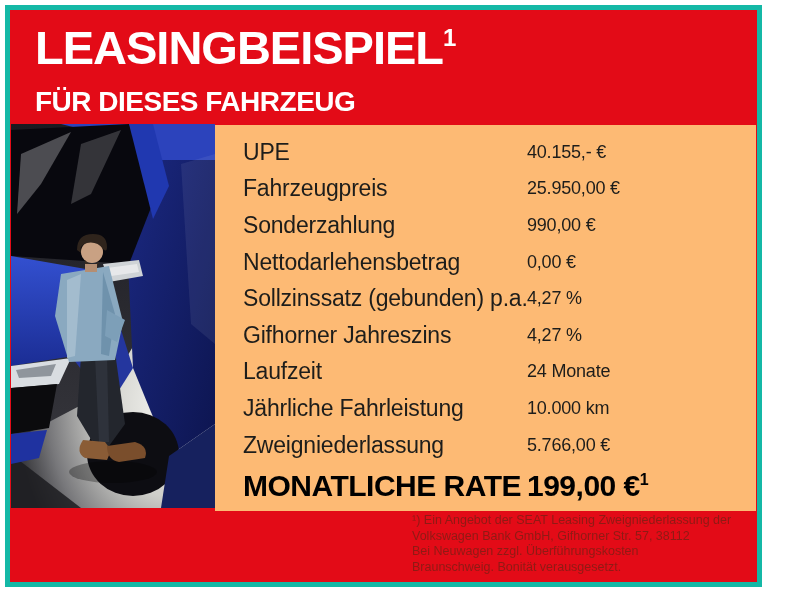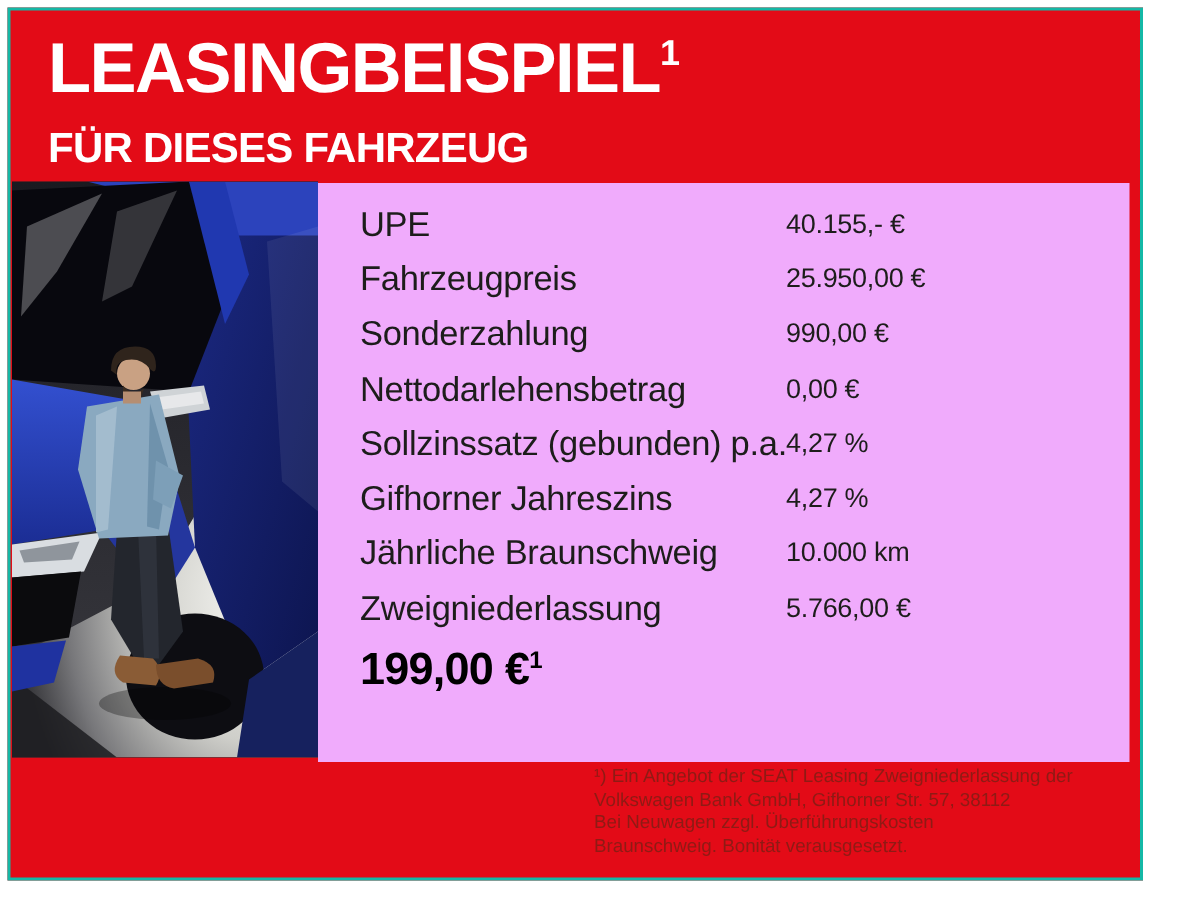--- a/index.html
+++ b/index.html
@@ -7,41 +7,41 @@
     width:800px;height:600px;
     background:#ffffff;
     font-family:"Liberation Sans", sans-serif;
     position:relative;
     overflow:hidden;
   }
   .page{position:absolute;left:0;top:0;width:800px;height:600px;background:#ffffff;}
   .canvas{
     position:absolute;left:5px;top:5px;width:757px;height:582px;
     background:#e30b17;
-    border:2px solid #14b8a6;
+    border:5px solid #14b8a6;
     box-sizing:border-box;
   }
   .title-block{position:absolute;left:25px;top:12px;color:#ffffff;}
   .title-line1{
     font-size:47px;font-weight:bold;letter-spacing:-1px;line-height:1.12;
     white-space:nowrap;
   }
   .title-line1 sup{font-size:24px;vertical-align:18px;letter-spacing:0;}
   .title-line2{
     font-size:28px;font-weight:bold;letter-spacing:-0.5px;line-height:1.0;
     margin-top:13px;white-space:nowrap;
   }
   .photo{
     position:absolute;left:1px;top:114px;width:204px;height:384px;
     overflow:hidden;background:#202024;
   }
   .photo svg{display:block;width:100%;height:100%;}
   .panel{
     position:absolute;left:205px;top:115px;width:541px;height:386px;
-    background:#f0abfc;
+    background:#fdba74;
     box-sizing:border-box;
     padding:9px 0 0 28px;
   }
   .row{display:flex;align-items:center;height:36.6px;}
   .row .lbl{
     width:284px;flex:0 0 284px;
     font-size:23px;color:#1d1d1b;letter-spacing:-0.2px;white-space:nowrap;
   }
   .row .val{
     font-size:18px;color:#1d1d1b;letter-spacing:-0.2px;white-space:nowrap;
@@ -49,21 +49,21 @@
   .row-total{display:flex;align-items:center;height:42px;margin-top:2px;}
   .row-total .lbl{
     width:284px;flex:0 0 284px;
     font-size:30px;font-weight:bold;color:#000;letter-spacing:-0.5px;white-space:nowrap;
   }
   .row-total .val{
     font-size:30px;font-weight:bold;color:#000;letter-spacing:-0.5px;white-space:nowrap;
   }
   .row-total .val sup{font-size:16px;vertical-align:11px;}
   .footnote{
-    position:absolute;left:389px;top:503px;
+    position:absolute;left:402px;top:503px;
     color:#8e1b15;
     font-size:12.5px;line-height:15.5px;letter-spacing:0;
   }
 </style>
 </head>
 <body>
 
 <div class="page">
   <div class="canvas">
 
@@ -156,28 +156,33 @@
       </div>
       <div class="row">
         <span class="lbl">Sollzinssatz (gebunden) p.a.</span>
         <span class="val">4,27 %</span>
       </div>
       <div class="row">
         <span class="lbl">Gifhorner Jahreszins</span>
         <span class="val">4,27 %</span>
       </div>
       <div class="row">
-        <span class="lbl">Jährliche Braunschweig</span>
+        <span class="lbl">Laufzeit</span>
+        <span class="val">24 Monate</span>
+      </div>
+      <div class="row">
+        <span class="lbl">Jährliche Fahrleistung</span>
         <span class="val">10.000 km</span>
       </div>
       <div class="row">
         <span class="lbl">Zweigniederlassung</span>
         <span class="val">5.766,00 €</span>
       </div>
       <div class="row-total">
+        <span class="lbl">MONATLICHE RATE</span>
         <span class="val"><span>199,00 €</span><sup>1</sup></span>
       </div>
     </div>
 
     <div class="footnote">
       <div>¹) Ein Angebot der SEAT Leasing Zweigniederlassung der</div>
       <div>Volkswagen Bank GmbH, Gifhorner Str. 57, 38112</div>
       <div>Bei Neuwagen zzgl. Überführungskosten</div>
       <div>Braunschweig. Bonität verausgesetzt.</div>
     </div>

